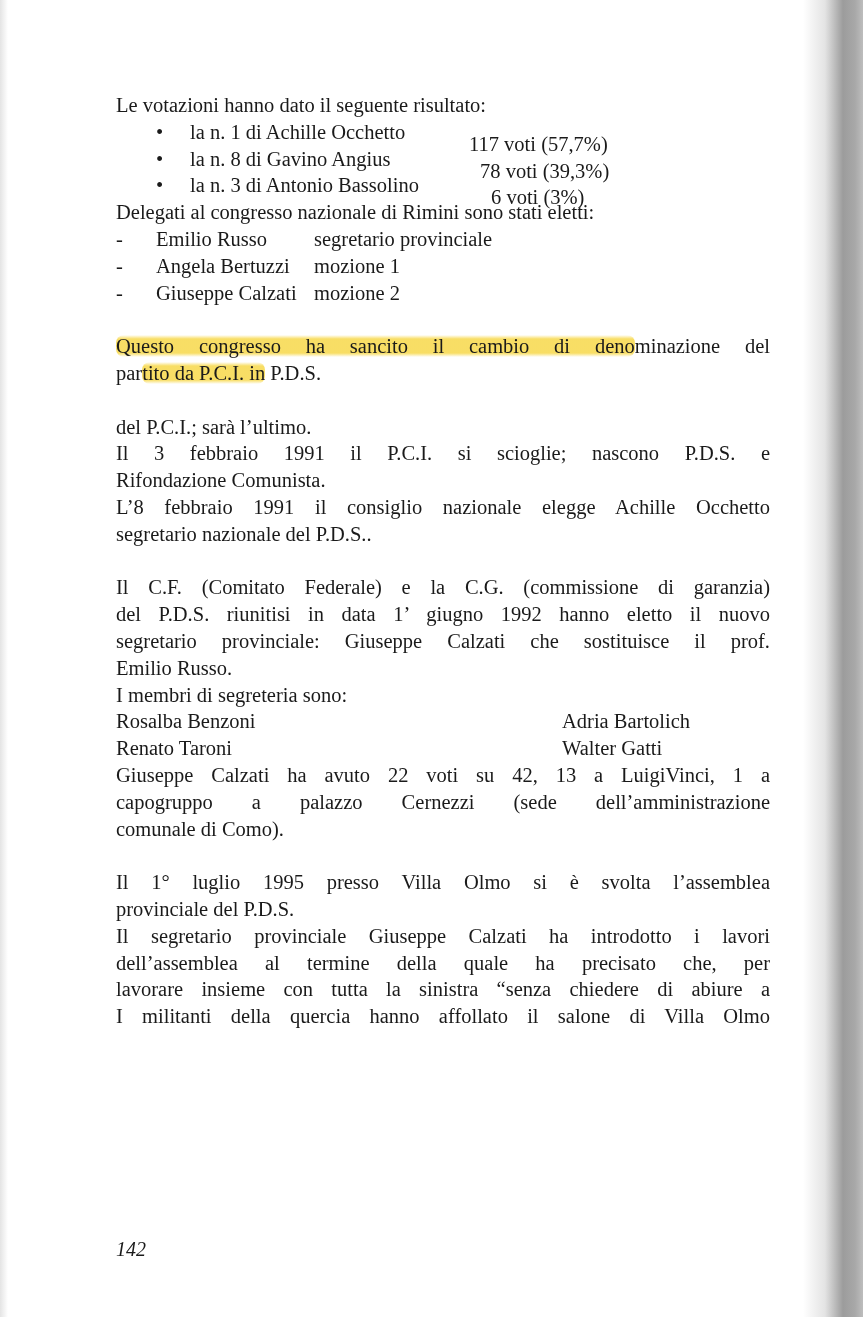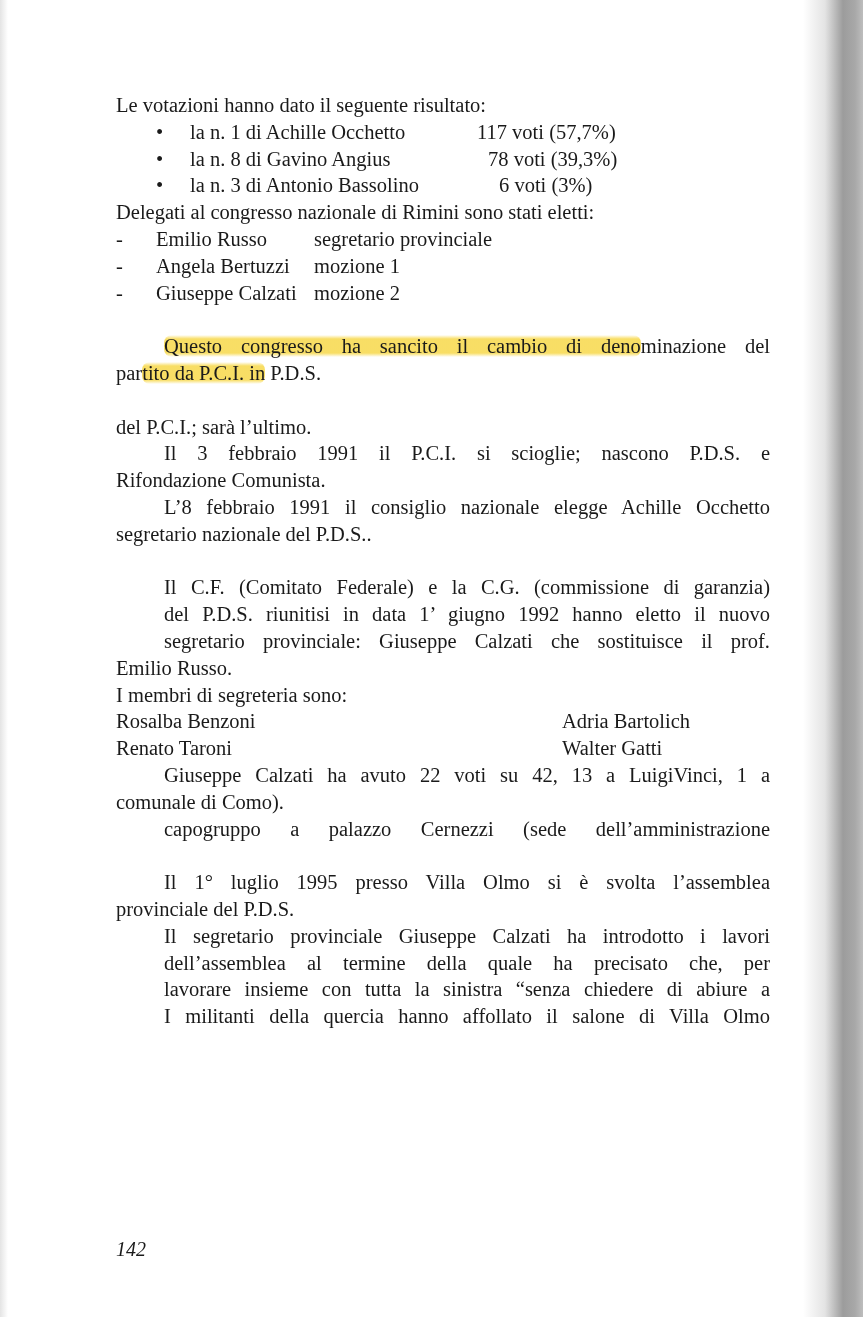--- a/index.html
+++ b/index.html
@@ -16,25 +16,25 @@
   }
   .left-shadow {
     position: absolute; top: 0; left: 0; width: 8px; height: 1317px;
     background: linear-gradient(to right, rgba(210,210,210,0.6), rgba(255,255,255,0));
   }
   .content {
     position: absolute; left: 116px; top: 92px; width: 654px;
     font-size: 20.5px; line-height: 26.8px;
   }
   .line { white-space: nowrap; height: 26.8px; font-family: Liberation Serif, serif; }
-  .just { text-align: justify; text-align-last: justify; white-space: normal; margin-left: 48px; }
+  .just { text-align: justify; text-align-last: justify; white-space: normal; }
   .bullet-row { position: relative; height: 26.8px; white-space: nowrap; }
   .bullet-dot { position: absolute; left: 40px; top: 0; }
   .bullet-text { position: absolute; left: 74px; top: 0; }
-  .bullet-votes { position: absolute; top: 0; margin-left: 8px; }
+  .bullet-votes { position: absolute; top: 12px; }
   .dash-row { position: relative; height: 26.8px; white-space: nowrap; }
   .dash { position: absolute; left: 0; }
   .dash-name { position: absolute; left: 40px; }
   .dash-role { position: absolute; left: 198px; }
   .gap { height: 26.8px; }
   .two-col { position: relative; height: 26.8px; white-space: nowrap; }
   .two-col .c1 { position: absolute; left: 0; }
   .two-col .c2 { position: absolute; left: 446px; }
   .hl {
     background: linear-gradient(to bottom, rgba(247,216,74,0) 0%, rgba(247,216,74,0.85) 18%, rgba(247,216,74,0.85) 82%, rgba(247,216,74,0) 100%);
@@ -111,22 +111,22 @@
   <div class="line">I membri di segreteria sono:</div>
   <div class="two-col">
     <span class="c1">Rosalba Benzoni</span>
     <span class="c2">Adria Bartolich</span>
   </div>
   <div class="two-col">
     <span class="c1">Renato Taroni</span>
     <span class="c2">Walter Gatti</span>
   </div>
   <div class="line just">Giuseppe Calzati ha avuto 22 voti su 42, 13 a LuigiVinci, 1 a</div>
+  <div class="line just">capogruppo a palazzo Cernezzi (sede dell’amministrazione</div>
   <div class="line">comunale di Como).</div>
-  <div class="line just">capogruppo a palazzo Cernezzi (sede dell’amministrazione</div>
 
   <div class="gap"></div>
 
   <div class="line just">Il 1° luglio 1995 presso Villa Olmo si è svolta l’assemblea</div>
   <div class="line">provinciale del P.D.S.</div>
   <div class="line just">Il segretario provinciale Giuseppe Calzati ha introdotto i lavori</div>
   <div class="line just">dell’assemblea al termine della quale ha precisato che, per</div>
   <div class="line just">lavorare insieme con tutta la sinistra “senza chiedere di abiure a</div>
   <div class="line just">I militanti della quercia hanno affollato il salone di Villa Olmo</div>
 </div>

